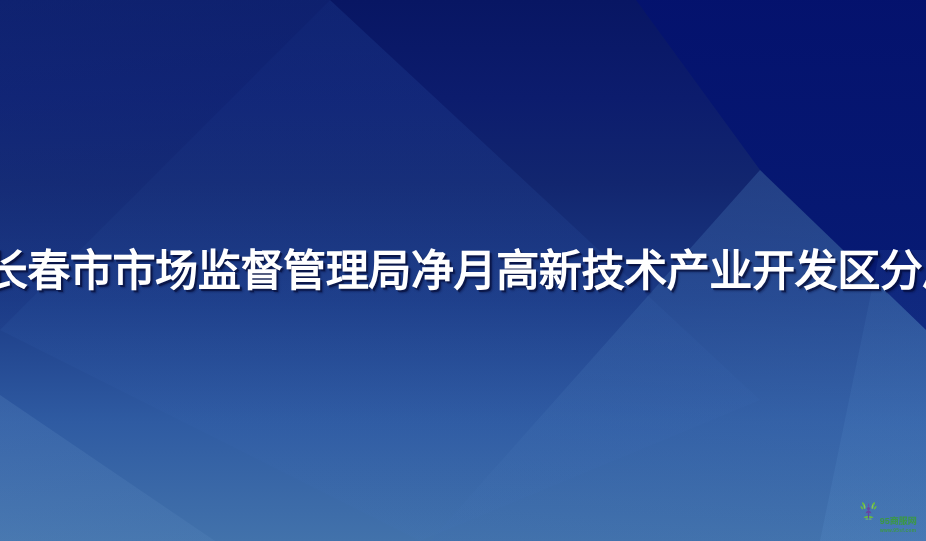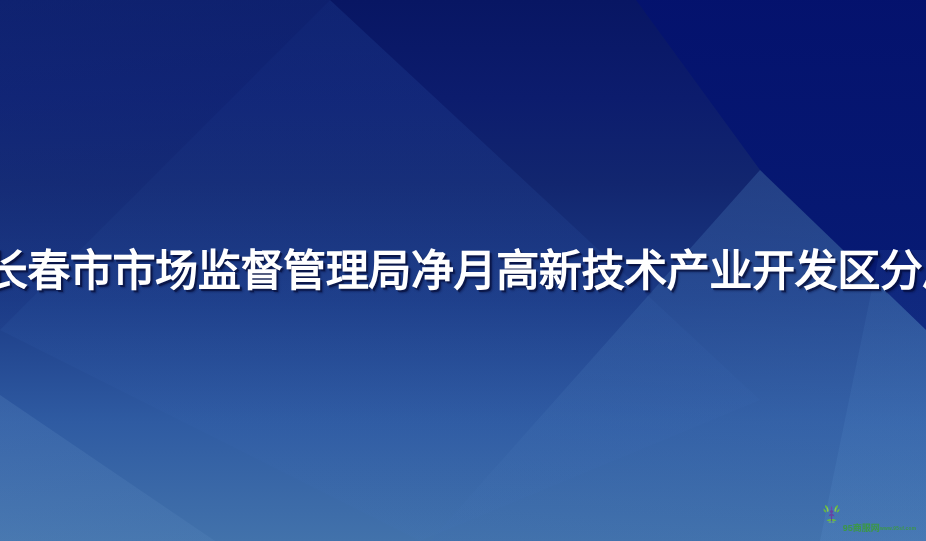--- a/index.html
+++ b/index.html
@@ -107,21 +107,21 @@
     opacity: .92;
     user-select: none;
   }
   #watermark .wm-mark {
     width: 17px;
     height: 20px;
     flex: 0 0 auto;
   }
   #watermark .wm-text {
     display: flex;
-    flex-direction: row;
+    flex-direction: column;
     line-height: 1;
     margin-top: 29px;
   }
   #watermark .wm-name {
     font-size: 9px;
     font-weight: 700;
     color: #3b9b3b;
     letter-spacing: 0px;
     white-space: nowrap;
   }

